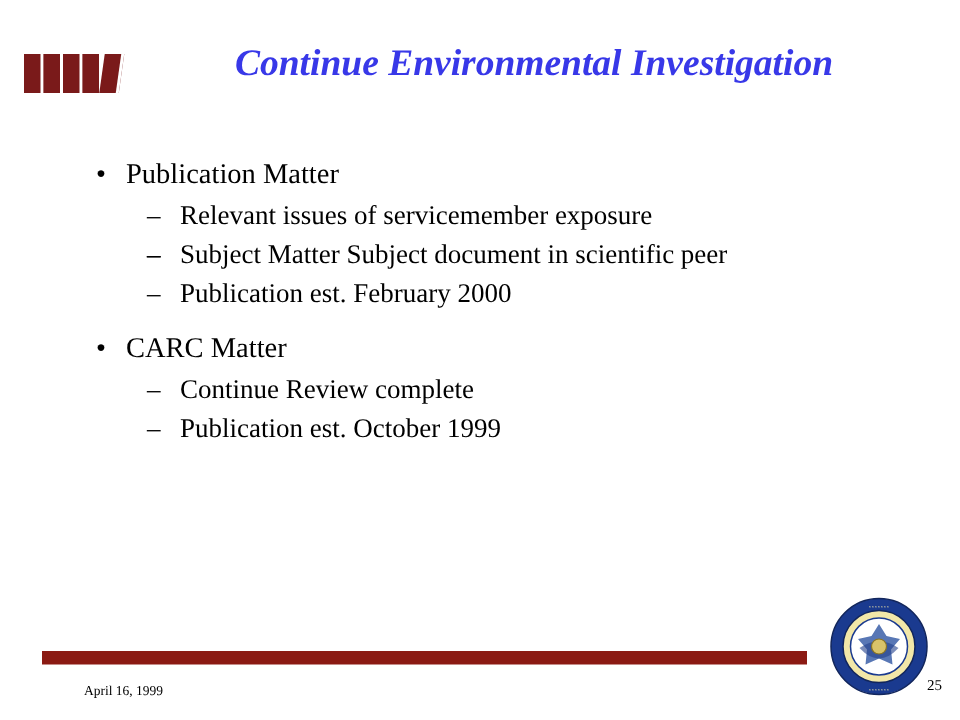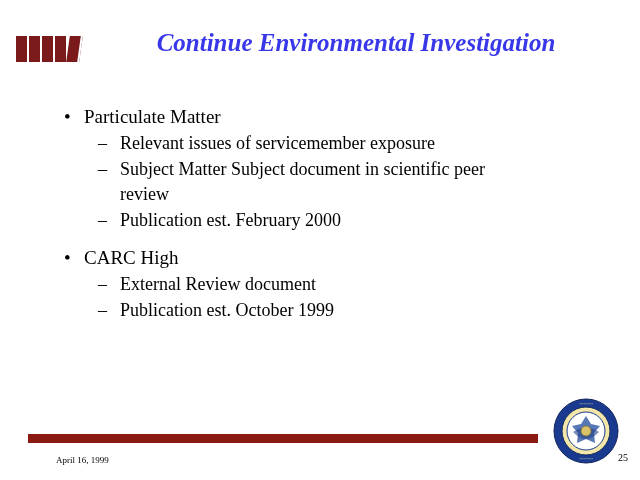--- a/index.html
+++ b/index.html
@@ -149,53 +149,52 @@
   </div>
 
   <div class="title">
     <span>Continue Environmental Investigation</span>
   </div>
 
   <div class="content">
 
     <div class="l1">
       <span class="marker">•</span>
-      <span>Particulate Matter</span>
+      <span>Publication Matter</span>
     </div>
 
     <div class="l2">
       <span class="marker">–</span>
       <span>Relevant issues of servicemember exposure</span>
     </div>
 
     <div class="l2">
       <span class="marker">–</span>
     </div>
 
     <div class="l2">
       <span class="marker">–</span>
       <span>Subject Matter Subject document in scientific peer</span>
-      <span class="wrap">review</span>
     </div>
 
     <div class="l2">
       <span class="marker">–</span>
       <span>Publication est. February 2000</span>
     </div>
 
     <div class="gap"></div>
 
     <div class="l1">
       <span class="marker">•</span>
-      <span>CARC High</span>
-    </div>
-
-    <div class="l2">
-      <span class="marker">–</span>
-      <span>External Review document</span>
+      <span>CARC Matter</span>
+    </div>
+
+    <div class="l2">
+      <span class="marker">–</span>
+      <span>Continue Review complete</span>
     </div>
 
     <div class="l2">
       <span class="marker">–</span>
       <span>Publication est. October 1999</span>
     </div>
 
   </div>
 
   <div class="bottom-rule"></div>

